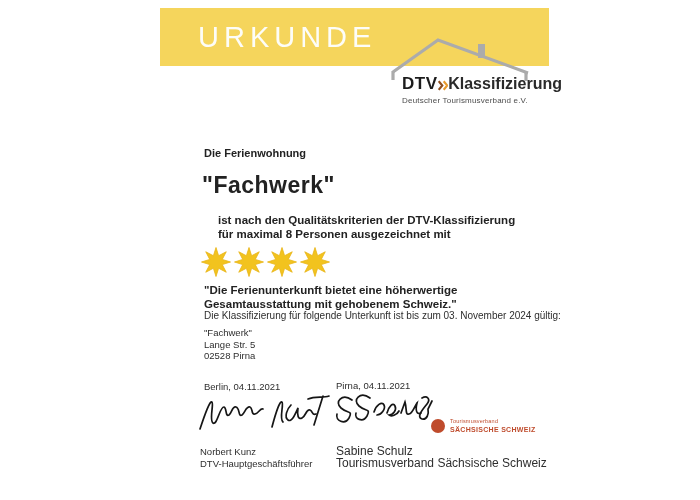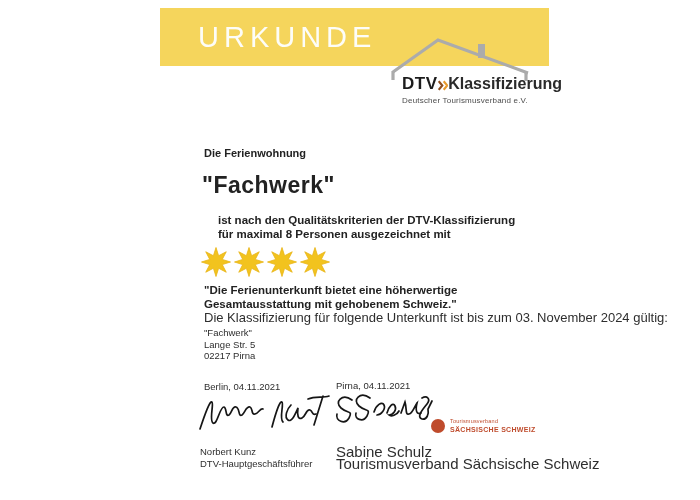--- a/index.html
+++ b/index.html
@@ -24,34 +24,34 @@
   .dtv-chevrons{width:15px;height:13px;align-self:center;margin-top:2px;}
   .dtv-name{font-size:16px;font-weight:700;color:#2a2a2a;}
   .dtv-sub{font-size:8px;color:#4c4c4c;margin-top:2px;letter-spacing:0.2px;}
   
   .intro{position:absolute;left:204px;top:147px;font-size:11px;font-weight:bold;}
   .property{position:absolute;left:202px;top:172px;font-size:23px;font-weight:bold;letter-spacing:0.5px;}
   .award{position:absolute;left:204px;top:213px;font-size:11.5px;font-weight:bold;line-height:14px;margin-left:14px;}
   .stars{position:absolute;left:201px;top:247px;display:flex;gap:3px;}
   .stars svg{display:block;}
   .quote{position:absolute;left:204px;top:283px;font-size:11.5px;font-weight:bold;line-height:14px;}
-  .validity{position:absolute;left:204px;top:310px;font-size:13px;color:#2e2e2e;}
+  .validity{position:absolute;left:204px;top:310px;font-size:10px;color:#2e2e2e;}
   .address{position:absolute;left:204px;top:327px;font-size:9.5px;line-height:11.5px;color:#2e2e2e;}
   
   .date-left{position:absolute;left:204px;top:381px;font-size:9.5px;color:#2e2e2e;}
   .date-right{position:absolute;left:336px;top:380px;font-size:9.5px;color:#2e2e2e;}
   .sig-left{position:absolute;left:196px;top:392px;width:138px;height:44px;}
   .sig-right{position:absolute;left:332px;top:388px;width:102px;height:46px;}
   .partner{position:absolute;left:431px;top:419px;display:flex;align-items:center;gap:5px;}
   .partner-circle{width:14px;height:14px;border-radius:50%;}
   .partner-text{line-height:1;}
   .partner-l1{font-size:5.5px;letter-spacing:0.2px;}
   .partner-l2{font-size:7px;font-weight:bold;letter-spacing:0.3px;margin-top:1.5px;}
   .name-left{position:absolute;left:200px;top:446px;font-size:9.5px;line-height:11.5px;color:#2e2e2e;}
-  .name-right{position:absolute;left:336px;top:446px;font-size:15px;line-height:11.5px;color:#2e2e2e;}
+  .name-right{position:absolute;left:336px;top:446px;font-size:12px;line-height:11.5px;color:#2e2e2e;}
 </style>
 </head>
 <body>
 
 <div class="page">
 
   <div class="banner" style="background:#F5D55C;">
     <div class="banner-title">URKUNDE</div>
   </div>
 
@@ -100,21 +100,21 @@
   <div class="quote">
     <div>"Die Ferienunterkunft bietet eine höherwertige</div>
     <div>Gesamtausstattung mit gehobenem Schweiz."</div>
   </div>
 
   <div class="validity">Die Klassifizierung für folgende Unterkunft ist bis zum 03. November 2024 gültig:</div>
 
   <div class="address">
     <div>"Fachwerk"</div>
     <div>Lange Str. 5</div>
-    <div>02217 Pirna</div>
+    <div>02528 Pirna</div>
   </div>
 
   <div class="date-left">Berlin, 04.11.2021</div>
   <div class="date-right">Pirna, 04.11.2021</div>
 
   <svg class="sig-left" viewBox="0 0 138 44">
     <g fill="none" stroke="#161616" stroke-width="1.7" stroke-linecap="round">
       <path d="M 4,37 C 9,22 14,8 16,10 C 18,12 13,28 17,31 C 21,34 24,14 28,15 C 31,16 29,25 33,23 C 36,21 36,14 40,15 C 44,16 42,25 46,23 C 49,21 50,14 54,15 C 57,16 55,23 59,22 C 63,21 64,16 67,17"></path>
       <path d="M 76,35 C 80,20 84,8 86,10 C 88,12 83,27 87,30 M 95,13 C 91,17 88,25 92,28 C 96,31 100,20 102,16 C 101,23 102,28 106,26 C 110,24 110,17 114,18 C 117,19 116,24 120,22"></path>
       <path d="M 112,7 C 119,4 127,6 133,4 M 127,4 L 118,33"></path>

